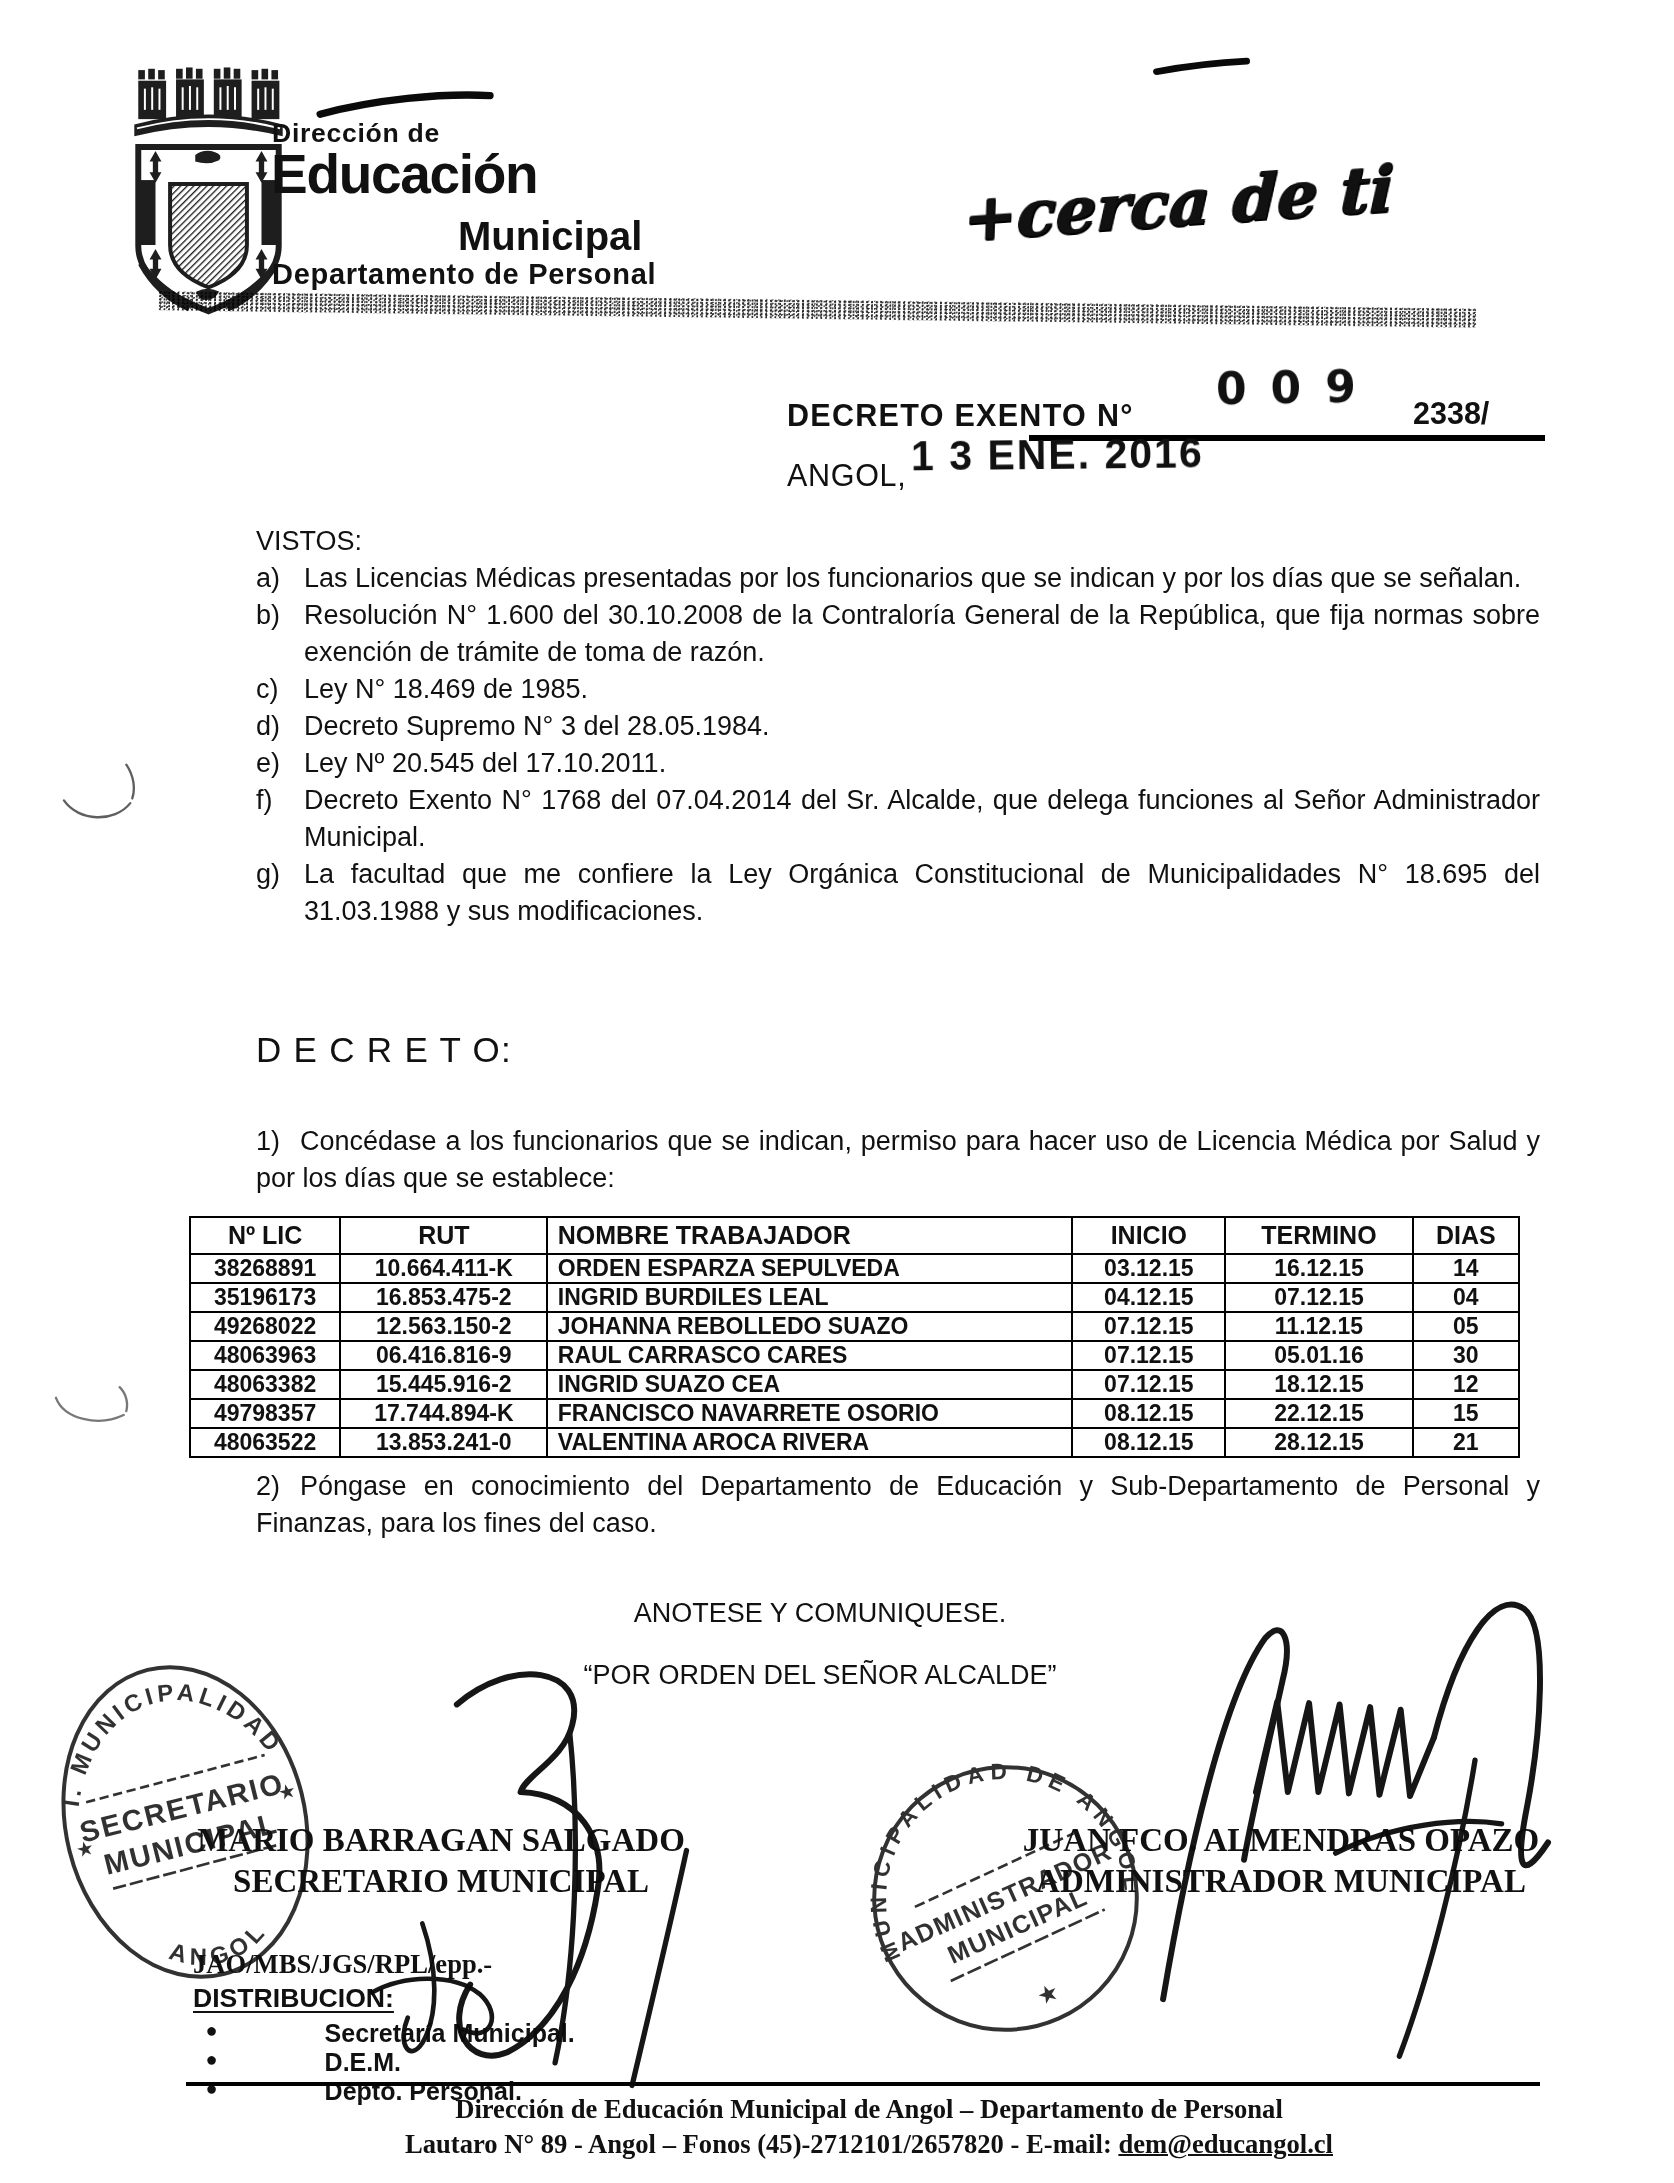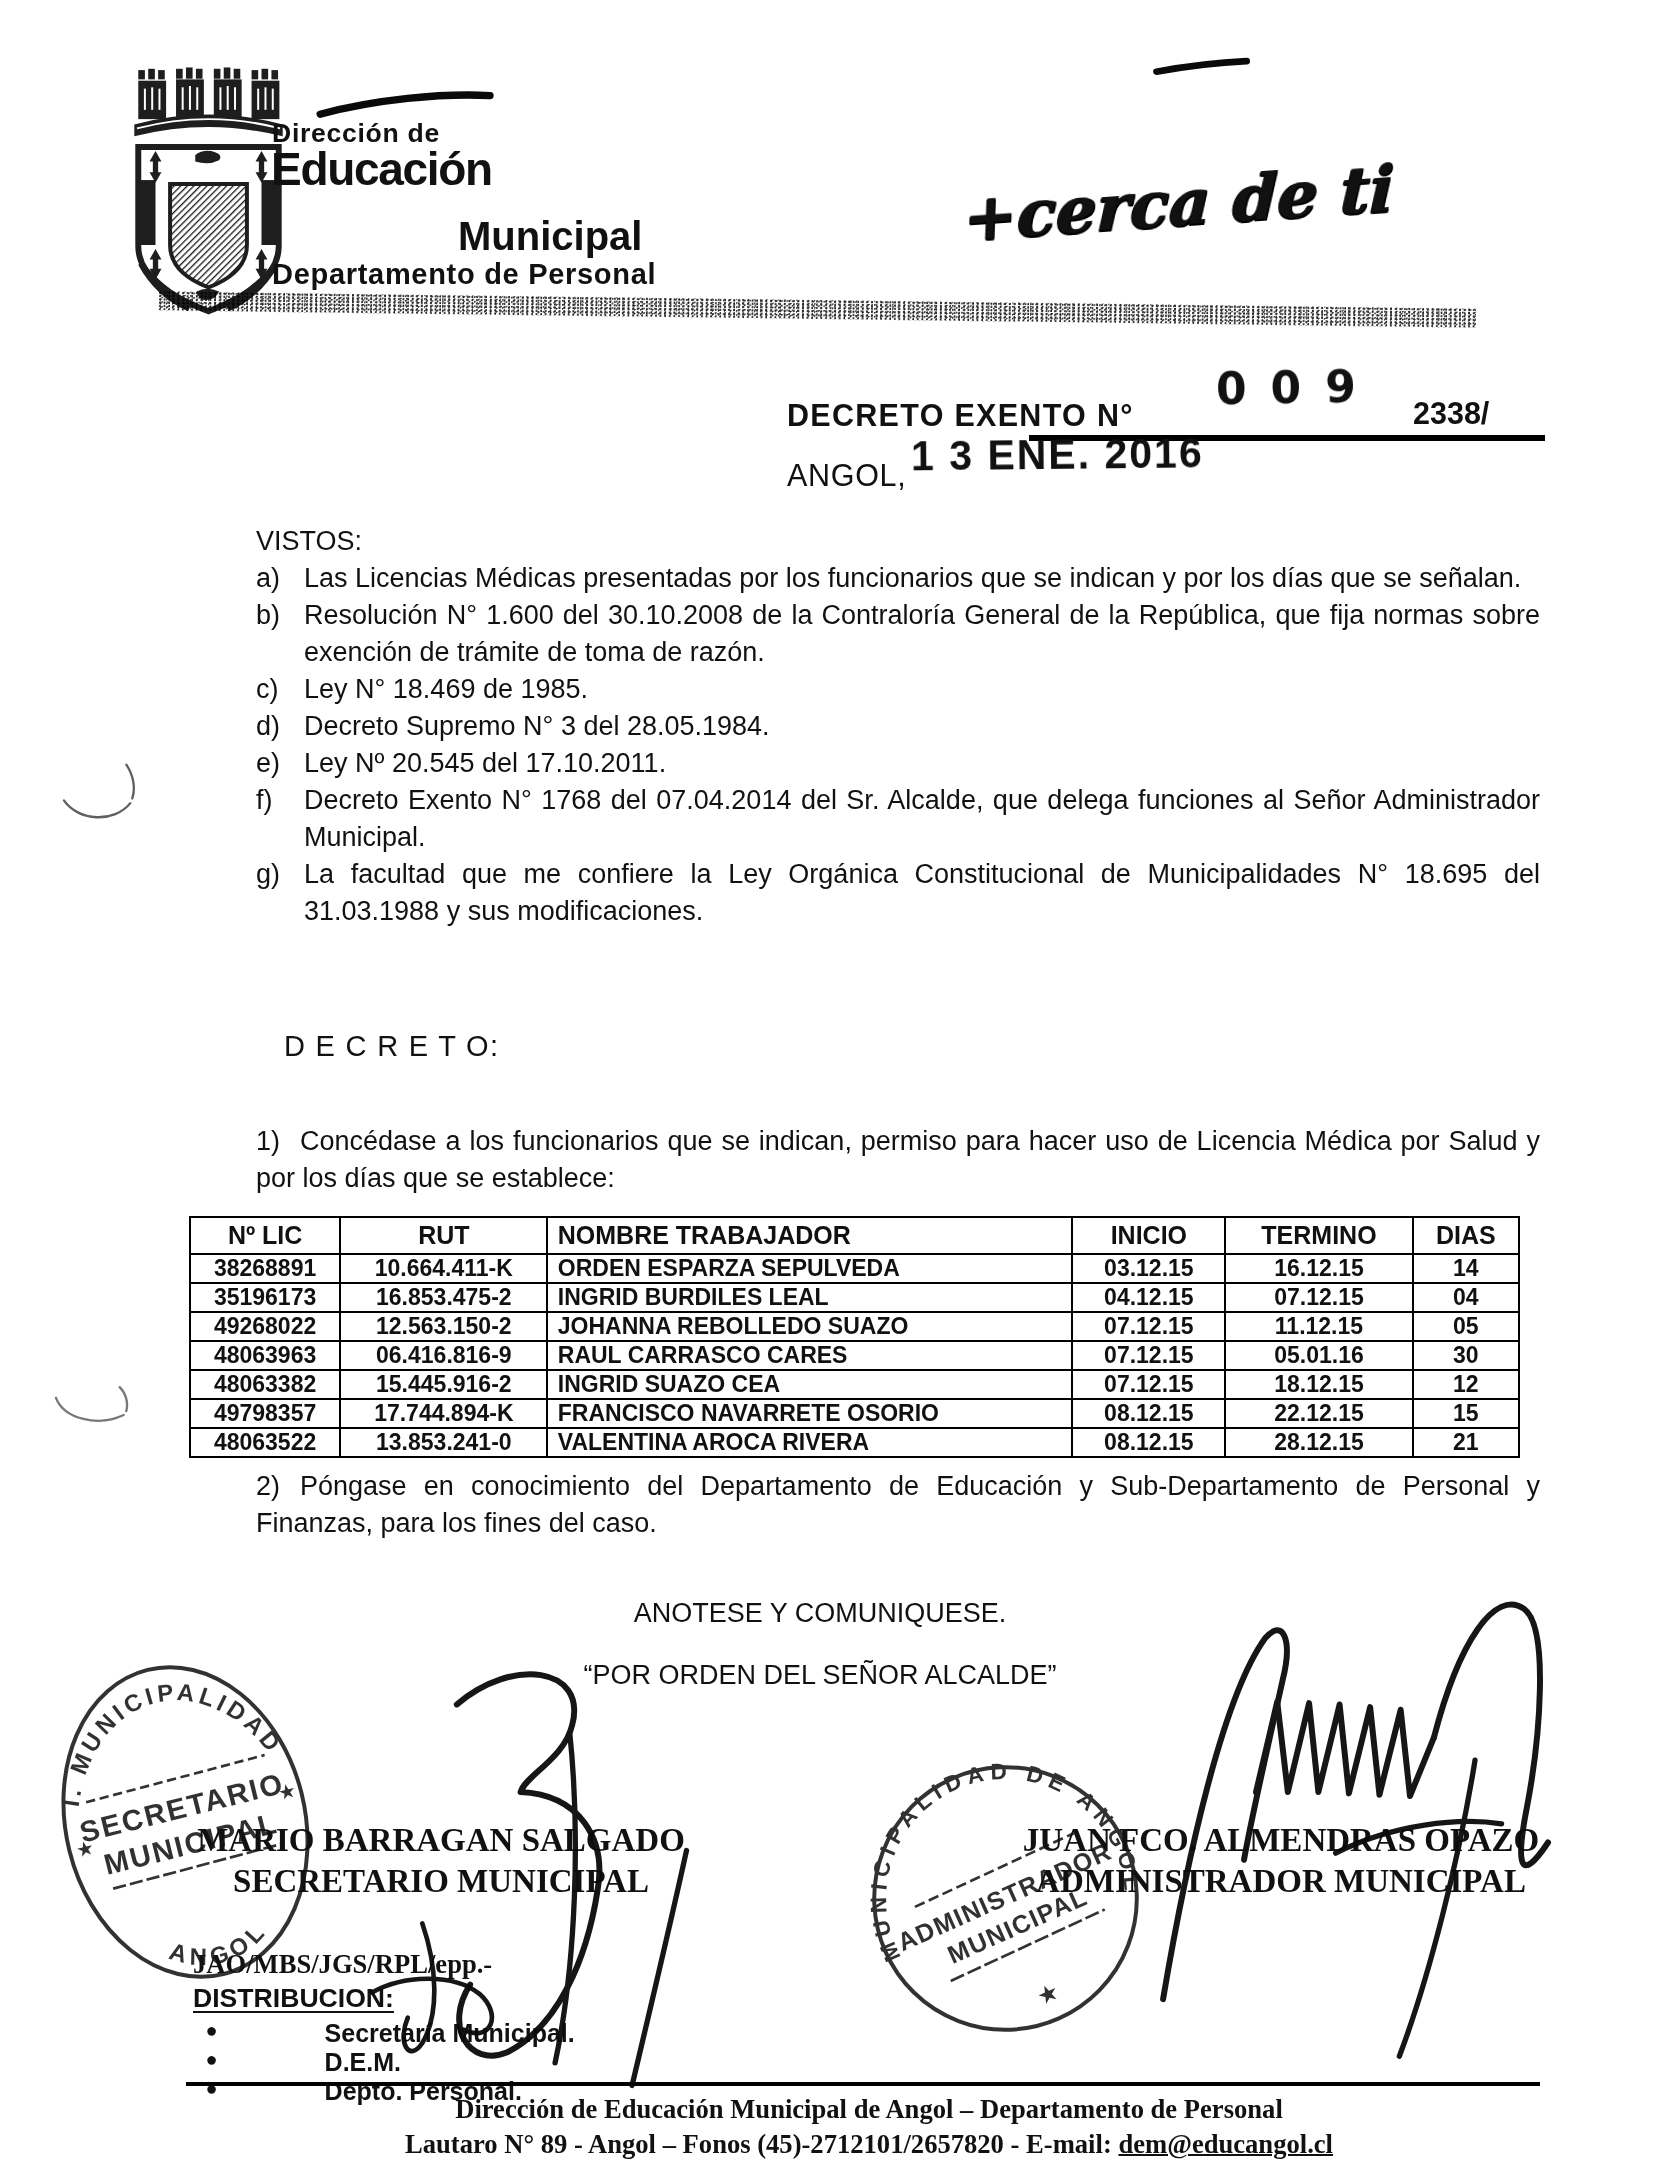--- a/index.html
+++ b/index.html
@@ -3,21 +3,21 @@
 <meta charset="utf-8">
 <style>
   html,body{margin:0;padding:0;background:#e8e8e8;}
   .page{
     position:relative;width:1675px;height:2183px;background:#ffffff;
     font-family:"Liberation Sans",sans-serif;color:#111;overflow:hidden;
   }
   .abs{position:absolute;}
   
   .brand-small{font-size:26.6px;font-weight:bold;letter-spacing:0.7px;}
-  .brand-big{font-size:46px;font-weight:bold;letter-spacing:-1.3px;}
+  .brand-big{font-size:55px;font-weight:bold;letter-spacing:-1.3px;}
   .brand-mid{font-size:40px;font-weight:bold;}
   .brand-dept{font-size:29px;font-weight:bold;letter-spacing:0.7px;}
   .slogan{
     font-family:"DejaVu Serif",serif;font-weight:bold;font-style:italic;
     font-size:64px;transform:rotate(-4deg) skewX(-6deg);
     text-shadow:1.3px 0 #000,0 1.3px #000,1.3px 1.3px #000,-0.7px 0.7px #000;
     filter:blur(0.3px);white-space:nowrap;
   }
   .separator{
     left:158px;top:300px;width:1318px;height:18.6px;transform:rotate(.75deg);
@@ -39,21 +39,21 @@
   .date-stamp{
     font-size:41px;font-weight:bold;letter-spacing:2px;
     filter:blur(0.5px);transform:rotate(-.6deg) scaleY(1.05);white-space:nowrap;
   }
   
   .bodyblock{left:256px;width:1284px;font-size:27px;line-height:37px;}
   .vistos-title{margin:0 0 0 0;}
   .v-item{display:flex;}
   .v-letter{flex:0 0 48px;}
   .v-text{flex:1;text-align:justify;}
-  .decreto-title{font-size:29px;letter-spacing:1.3px;margin-left:28px;}
+  .decreto-title{font-size:35px;letter-spacing:1.3px;}
   .para{text-align:justify;margin:0;}
   .para .num{display:inline-block;min-width:44px;}
   
   table.lic{
     border-collapse:collapse;width:1331px;table-layout:fixed;
     font-size:23px;font-weight:600;
   }
   table.lic th,table.lic td{border:2.7px solid #000;padding:0 5.3px;height:26.6px;text-align:center;overflow:hidden;white-space:nowrap;}
   table.lic th{font-size:25px;font-weight:bold;height:35px;}
   table.lic td.name,table.lic th.name{text-align:left;padding-left:9.3px;}

